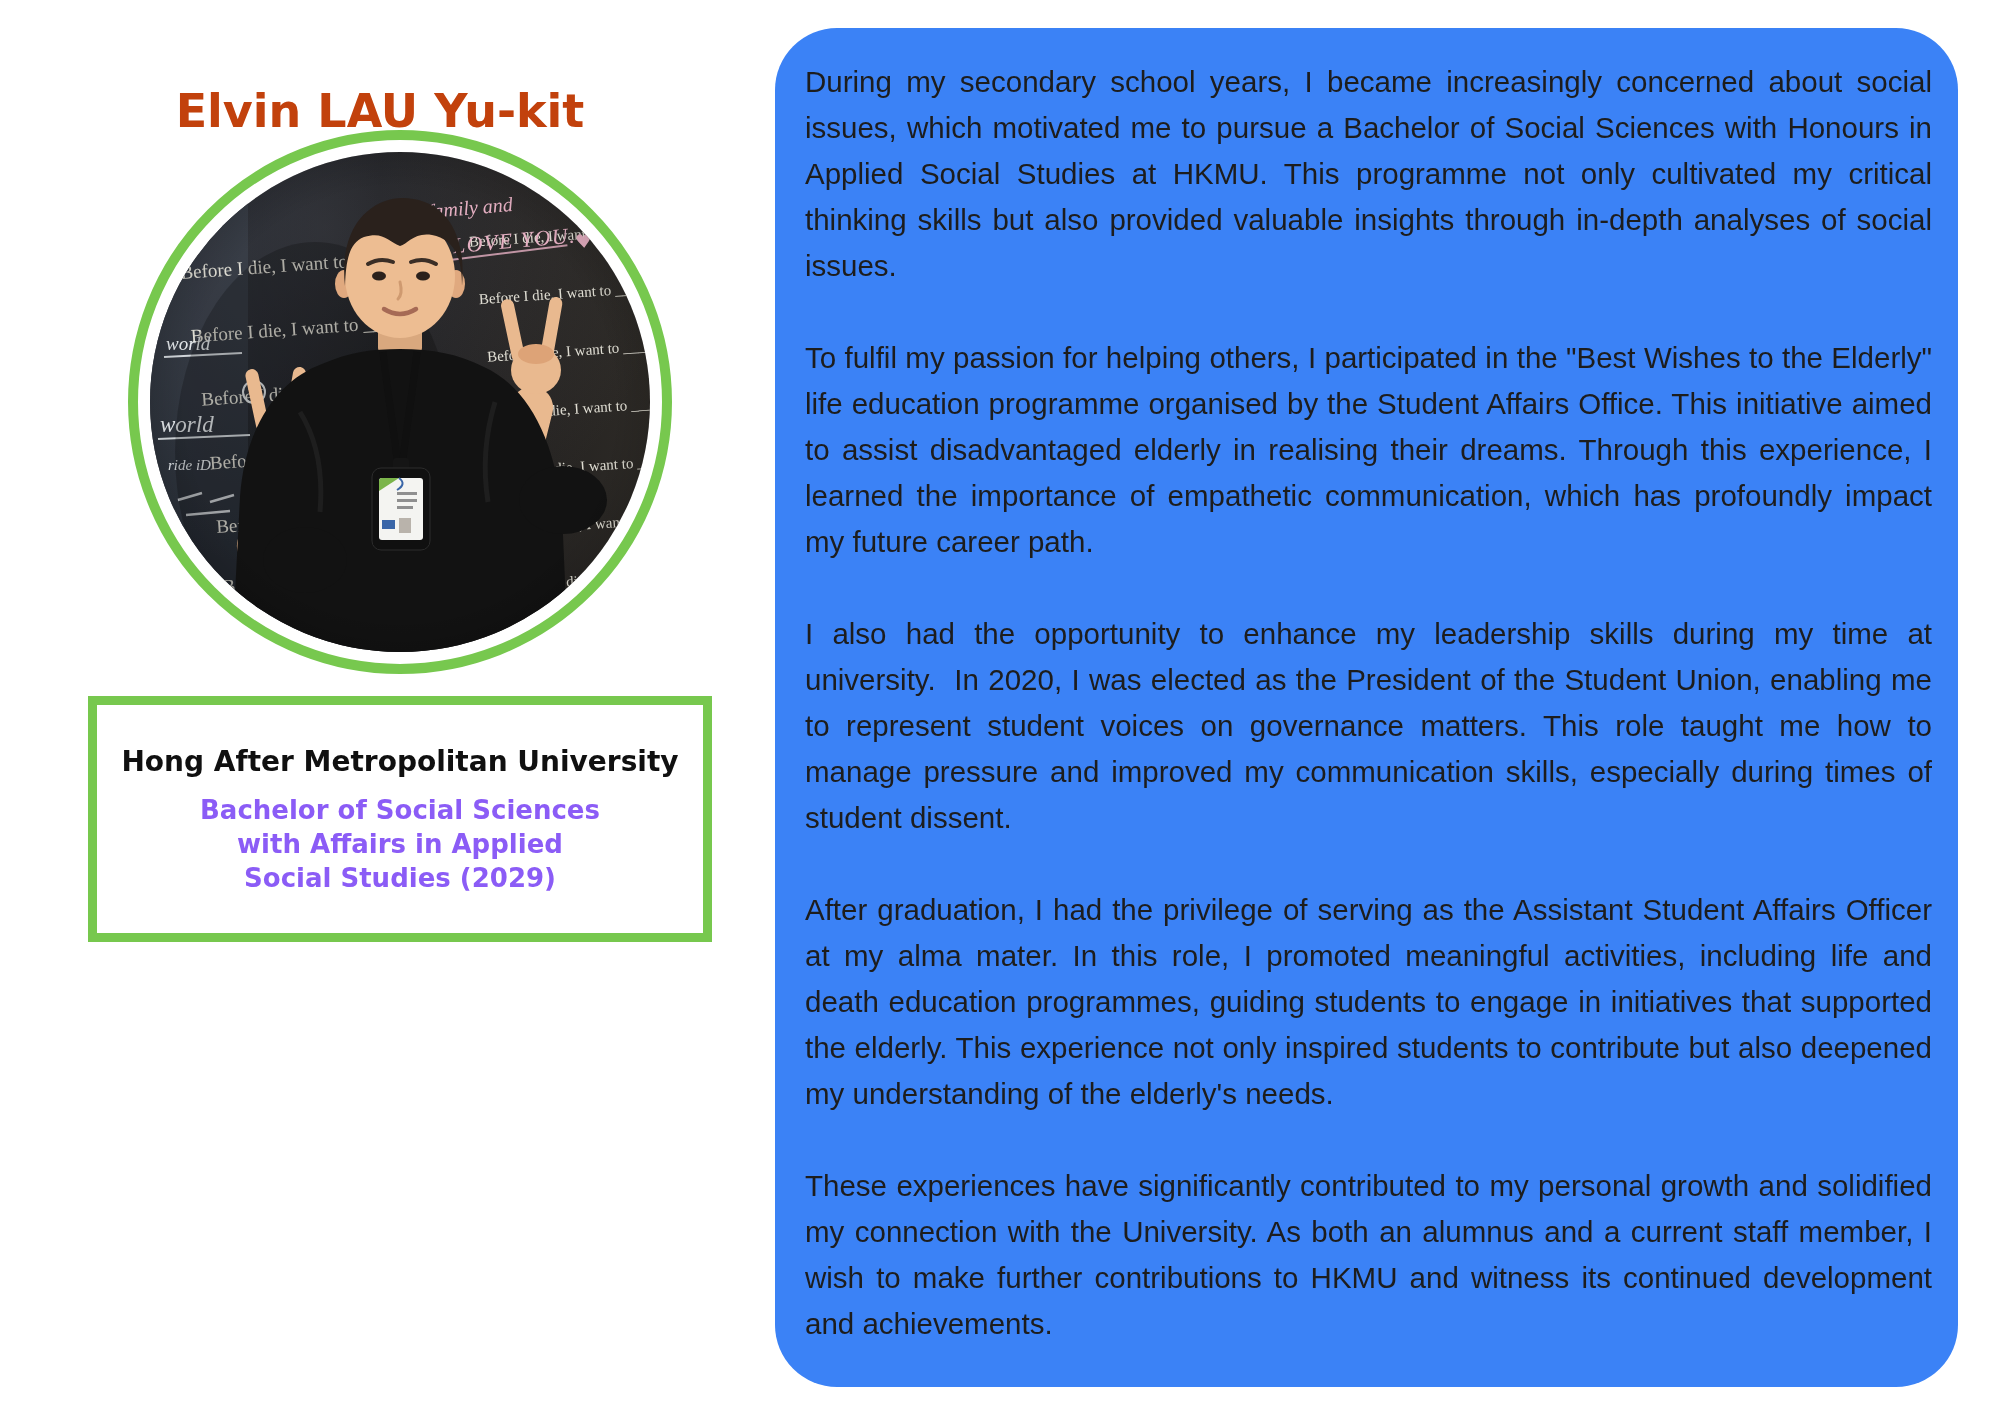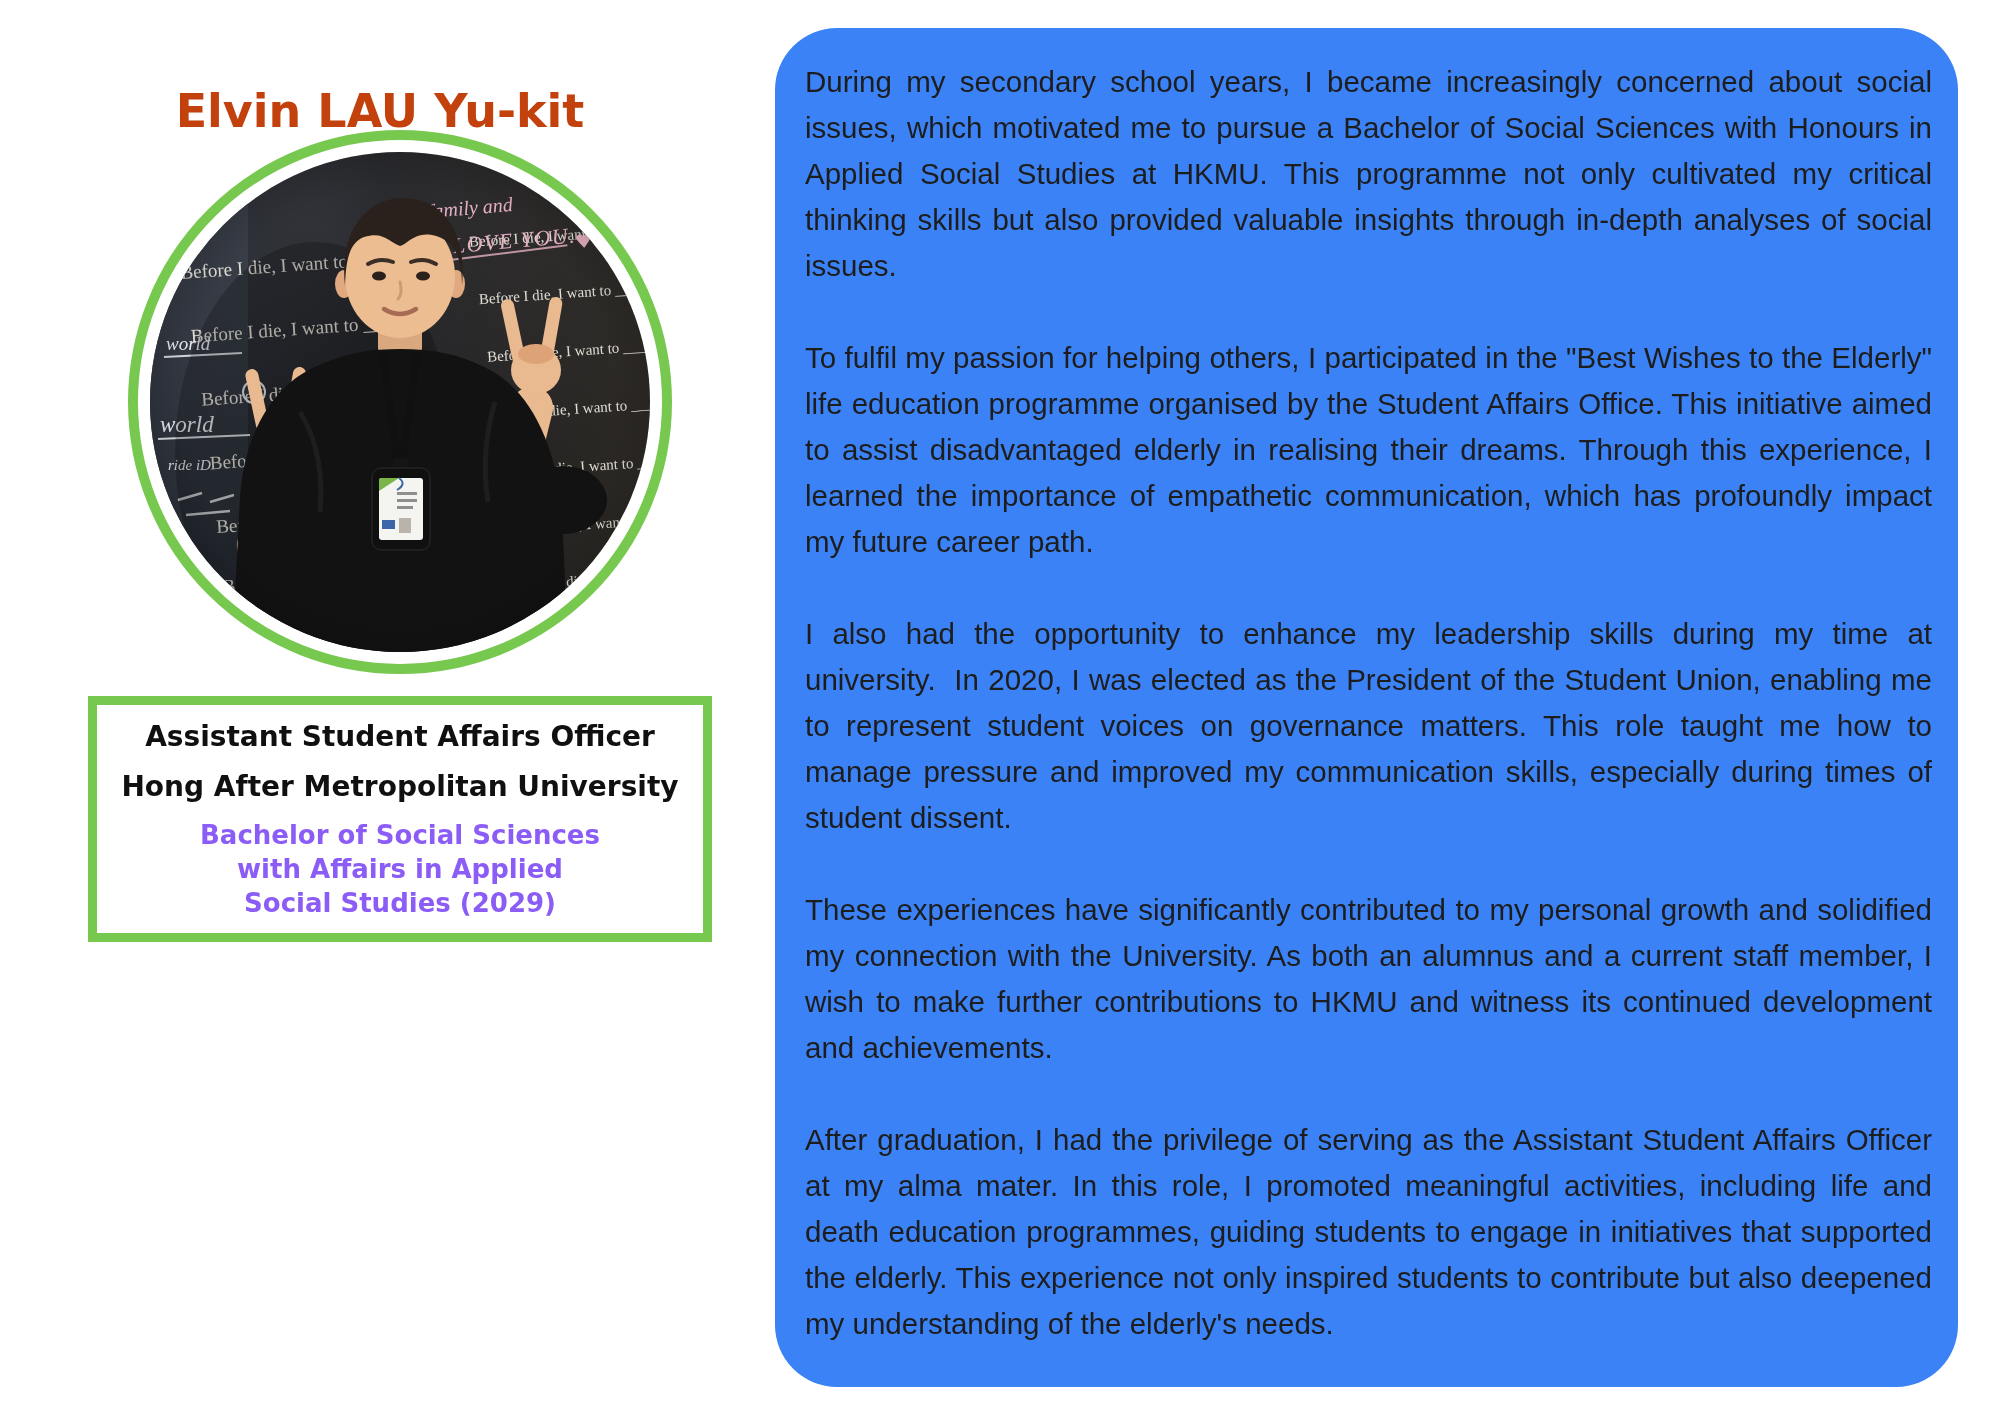--- a/index.html
+++ b/index.html
@@ -184,26 +184,25 @@
         <rect x="232" y="368" width="13" height="9" fill="#3a66a8"></rect>
         <rect x="249" y="366" width="12" height="15" fill="#b9b3ab"></rect>
       </g>
     </g>
 
     <rect x="0" y="0" width="500" height="500" fill="url(#vignette)"></rect>
   </svg>
 </div>
 
 <div class="info-box">
-  <p class="info-line">Assistant Student Affairs Officer</p>
   <p class="info-line">Hong After Metropolitan University</p>
   <p class="info-degree">Bachelor of Social Sciences</p>
   <p class="info-degree">with Affairs in Applied</p>
   <p class="info-degree">Social Studies (2029)</p>
 </div>
 
 <div class="bio-panel">
   <p>During my secondary school years, I became increasingly concerned about social issues, which motivated me to pursue a Bachelor of Social Sciences with Honours in Applied Social Studies at HKMU. This programme not only cultivated my critical thinking skills but also provided valuable insights through in-depth analyses of social issues.</p>
   <p>To fulfil my passion for helping others, I participated in the "Best Wishes to the Elderly" life education programme organised by the Student Affairs Office. This initiative aimed to assist disadvantaged elderly in realising their dreams. Through this experience, I learned the importance of empathetic communication, which has profoundly impact my future career path.</p>
   <p>I also had the opportunity to enhance my leadership skills during my time at university.&nbsp; In 2020, I was elected as the President of the Student Union, enabling me to represent student voices on governance matters. This role taught me how to manage pressure and improved my communication skills, especially during times of student dissent.</p>
+  <p>After graduation, I had the privilege of serving as the Assistant Student Affairs Officer at my alma mater. In this role, I promoted meaningful activities, including life and death education programmes, guiding students to engage in initiatives that supported the elderly. This experience not only inspired students to contribute but also deepened my understanding of the elderly's needs.</p>
   <p>These experiences have significantly contributed to my personal growth and solidified my connection with the University. As both an alumnus and a current staff member, I wish to make further contributions to HKMU and witness its continued development and achievements.</p>
-  <p>After graduation, I had the privilege of serving as the Assistant Student Affairs Officer at my alma mater. In this role, I promoted meaningful activities, including life and death education programmes, guiding students to engage in initiatives that supported the elderly. This experience not only inspired students to contribute but also deepened my understanding of the elderly's needs.</p>
 </div>
 
 </body></html>

